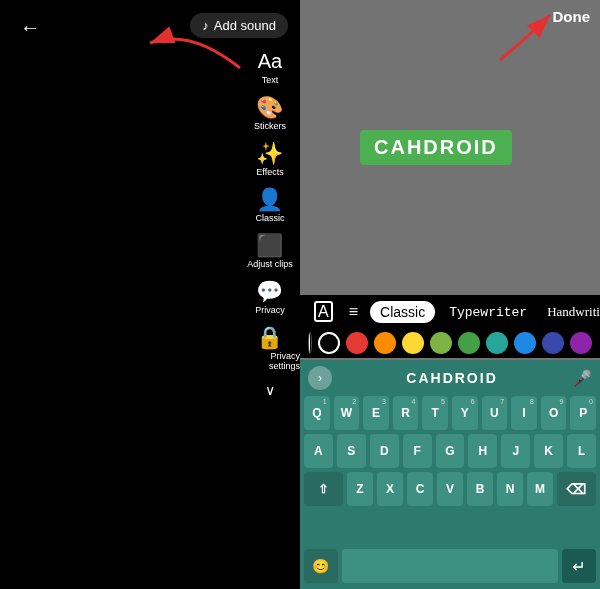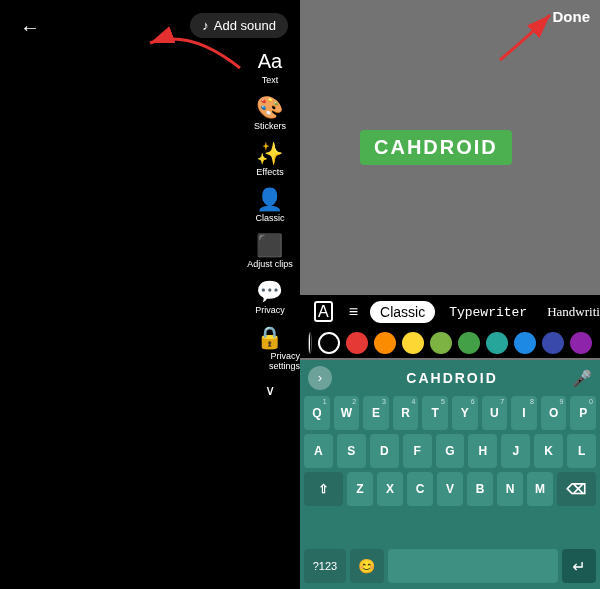--- a/index.html
+++ b/index.html
@@ -556,19 +556,18 @@
         <button class="kb-key">C</button>
         <button class="kb-key">V</button>
         <button class="kb-key">B</button>
         <button class="kb-key">N</button>
         <button class="kb-key">M</button>
         <button class="kb-key kb-key-special kb-key-backspace">⌫</button>
       </div>
     </div>
 
     <div class="kb-bottom-row">
-      <button class="kb-num-btn">?123</button>
       <button class="kb-emoji-btn">😊</button>
       <button class="kb-space-bar"></button>
       <button class="kb-enter-btn">↵</button>
     </div>
   </div>
 </div>
 
 </body></html>

